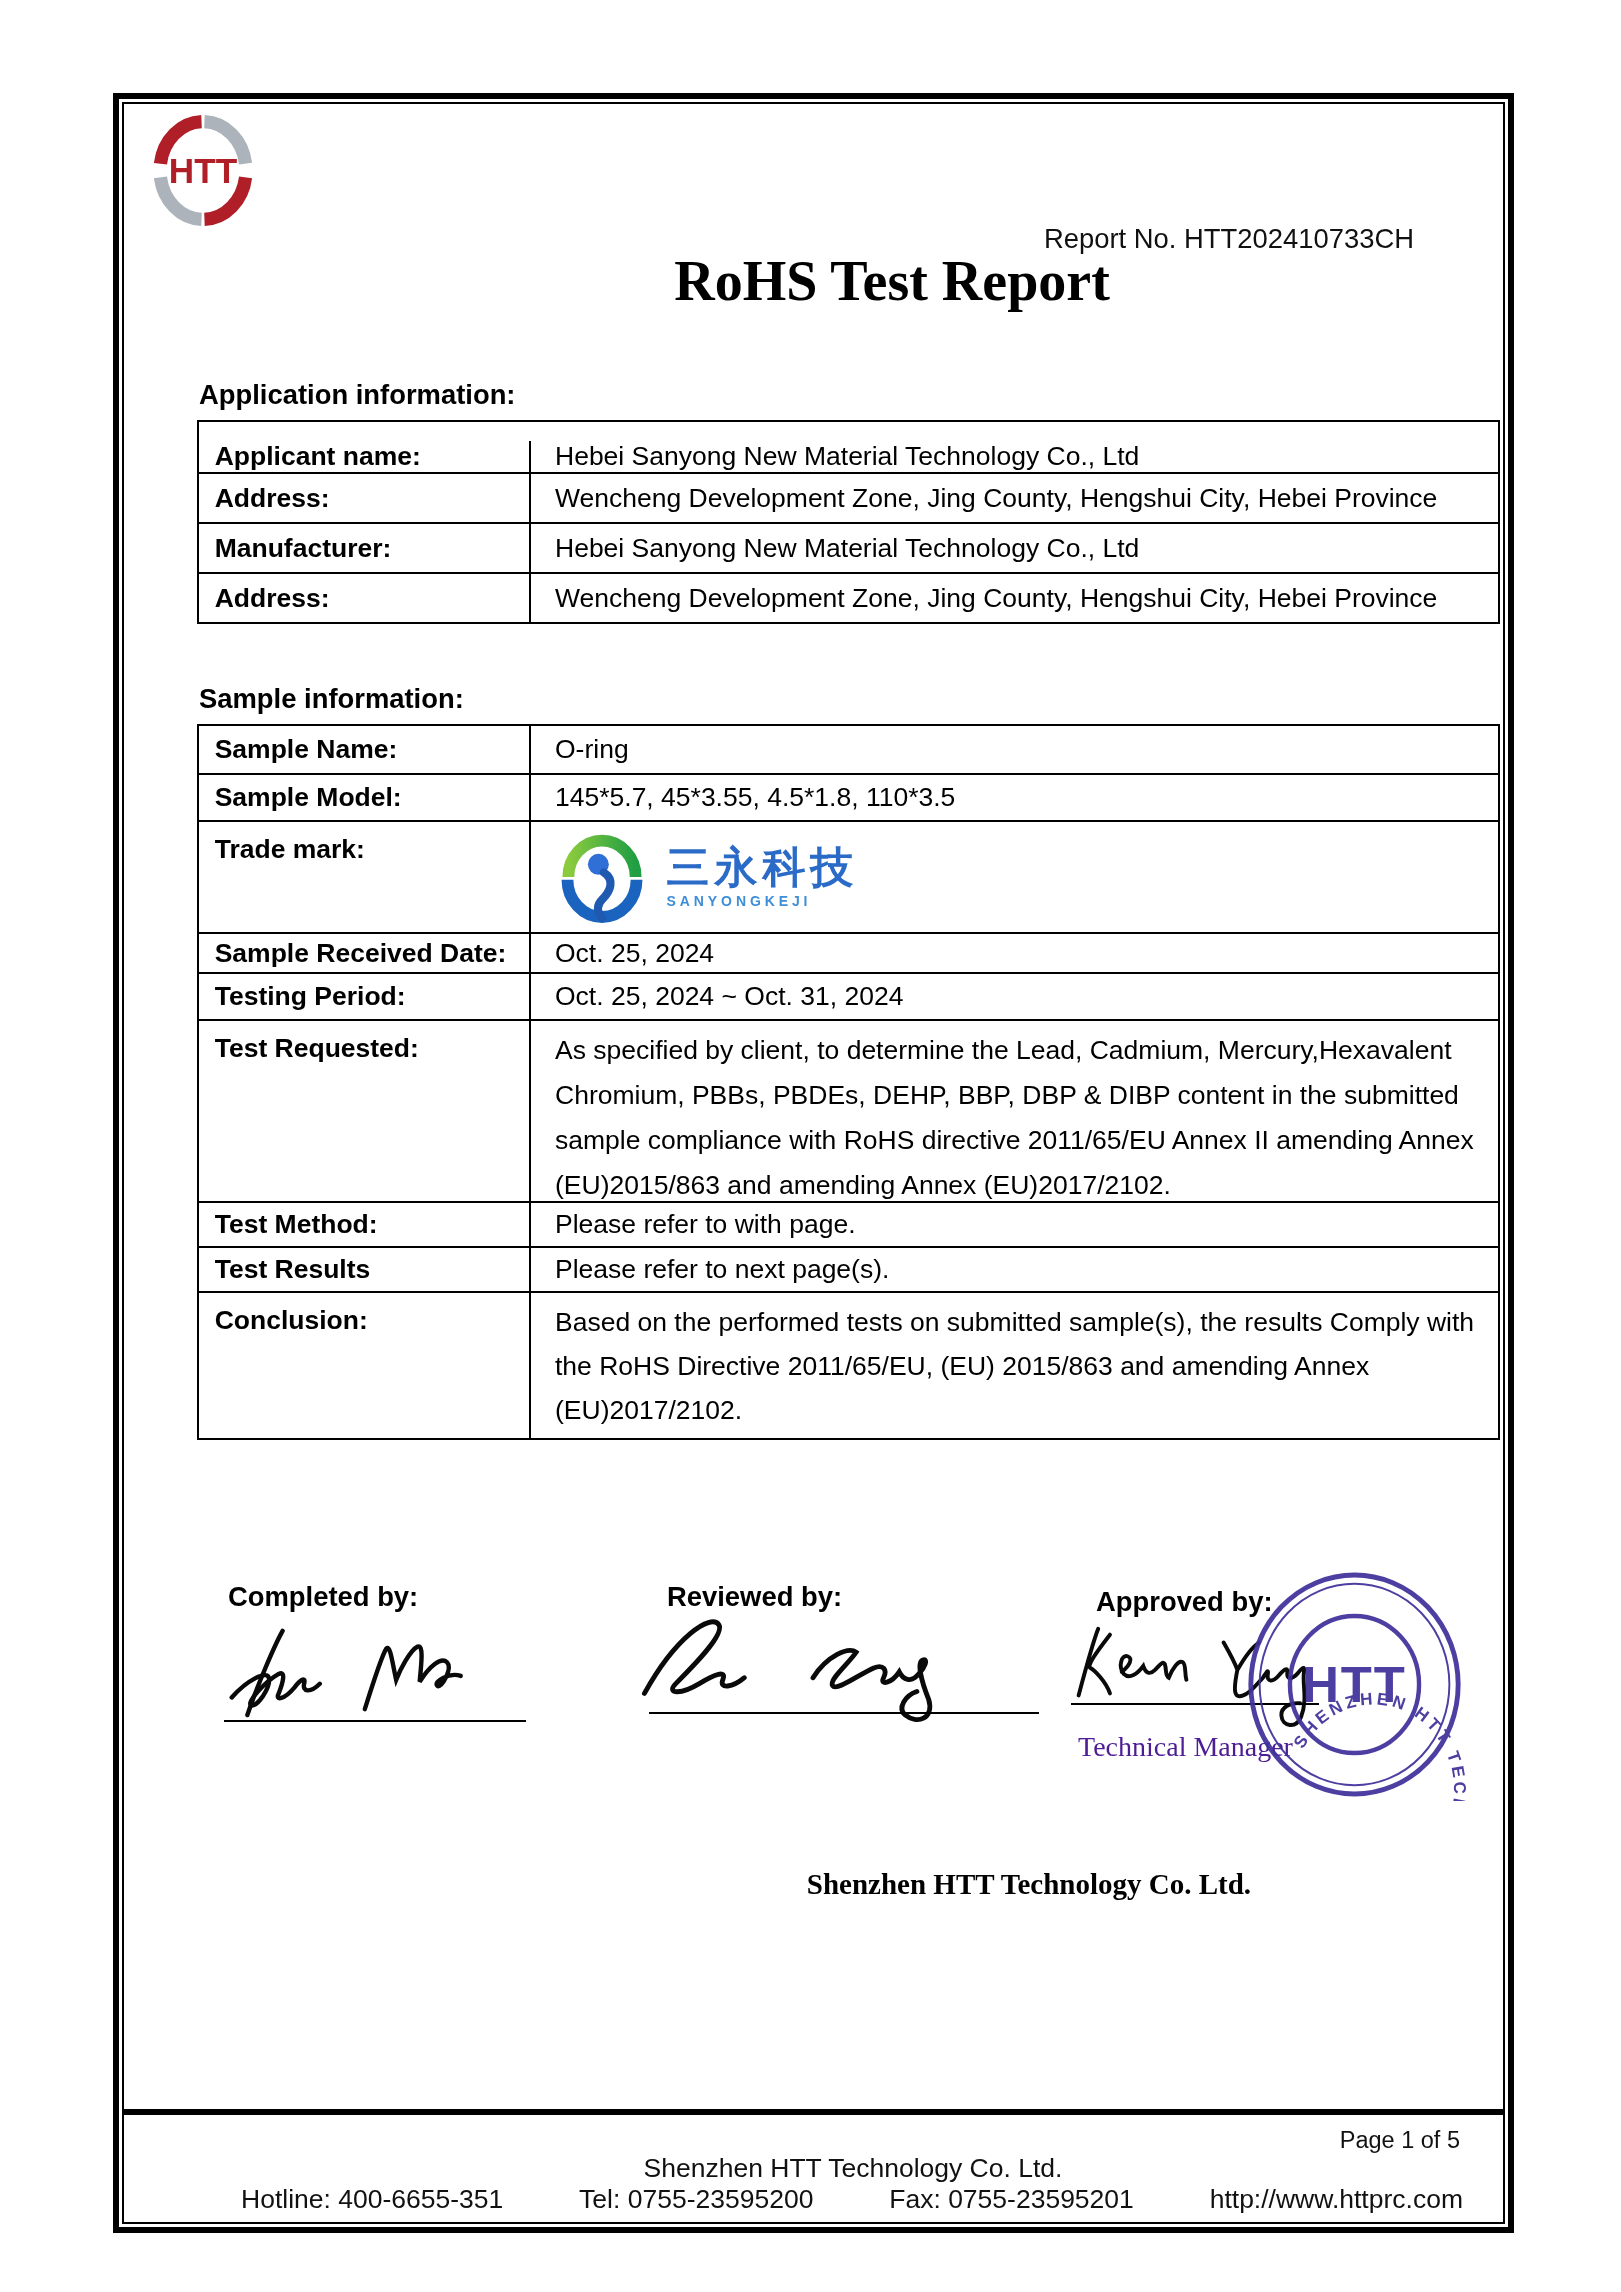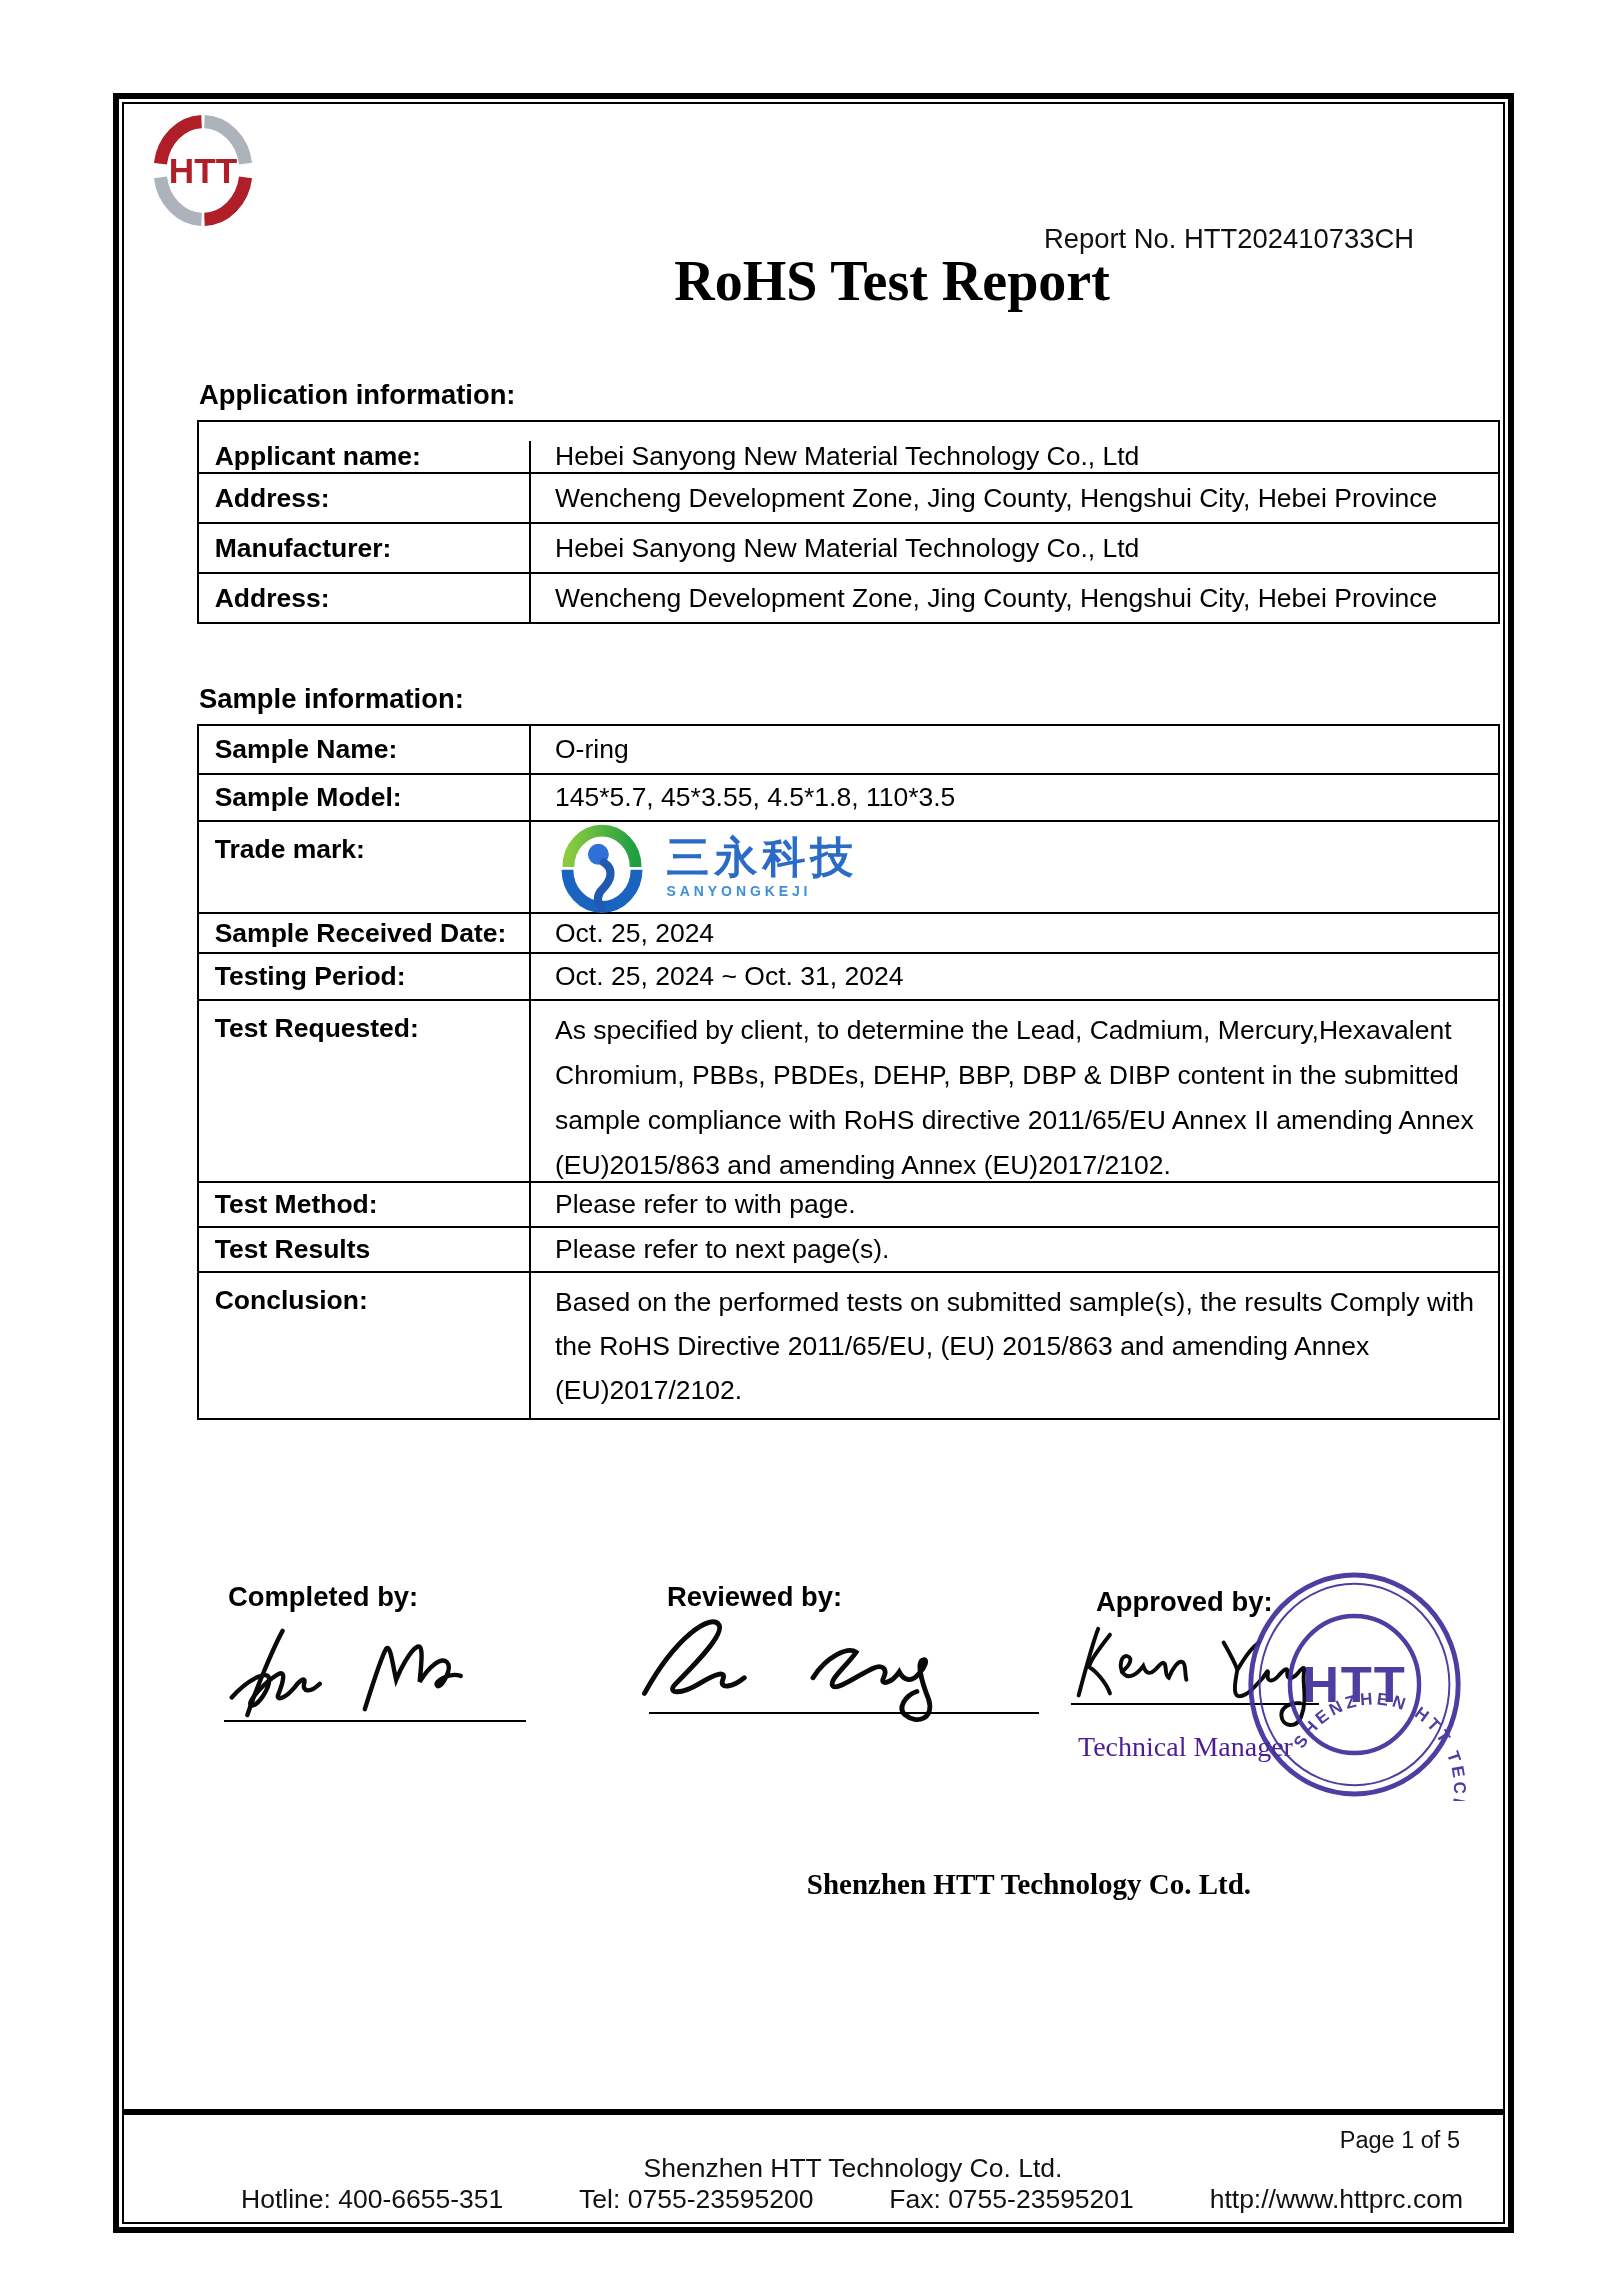--- a/index.html
+++ b/index.html
@@ -102,21 +102,21 @@
 
   <div class="tbl" style="top:724px;">
     <div class="trow" style="height:47px;">
       <div class="tcell-label">Sample Name:</div>
       <div class="tcell-value">O-ring</div>
     </div>
     <div class="trow" style="height:47px;">
       <div class="tcell-label">Sample Model:</div>
       <div class="tcell-value">145*5.7, 45*3.55, 4.5*1.8, 110*3.5</div>
     </div>
-    <div class="trow" style="height:92px;">
+    <div class="trow" style="height:112px;">
       <div class="tcell-label" style="align-items:flex-start; padding-top:11.8px;">Trade mark:</div>
       <div class="tcell-value">
         <div class="tm-wrap">
           <svg width="94" height="100" viewBox="0 0 100 110">
             <defs>
               <linearGradient id="tm-green" x1="0" y1="0" x2="1" y2="0">
                 <stop offset="0" stop-color="#8CCB3E"></stop>
                   <stop offset="1" stop-color="#1F9E43"></stop>
               </linearGradient>
             </defs>

